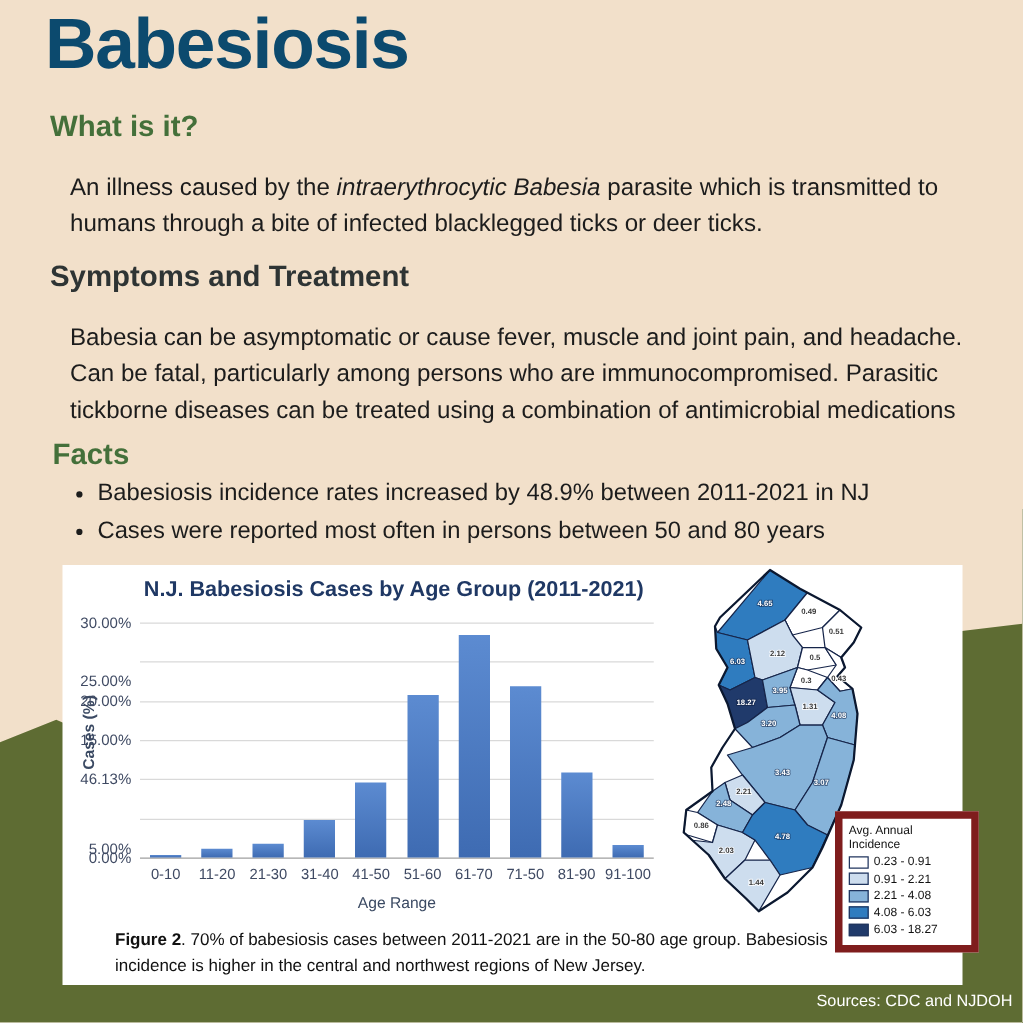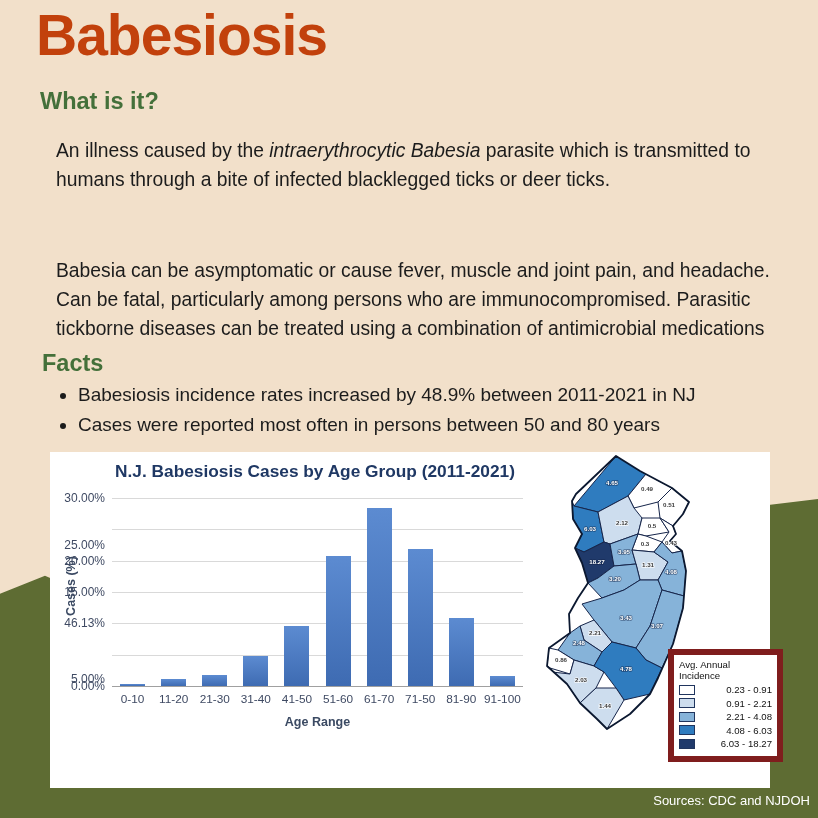--- a/index.html
+++ b/index.html
@@ -1,21 +1,21 @@
 <!DOCTYPE html>
 <html><head>
 <meta charset="utf-8">
 <style>
   html,body{margin:0;padding:0;}
   .stage{position:relative;width:818px;height:818px;background:#f2e0ca;overflow:hidden;
          font-family:"Liberation Sans",sans-serif;color:#1c1c1c;}
   .hill{position:absolute;inset:0;background:#5e6c33;
         clip-path:polygon(0 72.6%,5.5% 70.4%,9% 71.9%,100% 61%,100% 100%,0 100%);}
   .title{position:absolute;left:36px;top:2px;margin:0;font-size:57px;font-weight:800;
-         letter-spacing:-1px;color:#c2410c;}
+         letter-spacing:-1px;color:#0c4a6e;}
   .h2{position:absolute;margin:0;font-size:23.5px;font-weight:700;}
   .green{color:#44703a;}
   .dark{color:#2e3434;}
   .para{position:absolute;margin:16px;font-size:19.3px;line-height:29px;color:#1c1c1c;}
   .para em{font-style:italic;}
   .facts-list{position:absolute;left:40px;top:380px;margin:0;padding-left:38px;width:720px;}
   .facts-list li{font-size:19px;line-height:29.5px;color:#1c1c1c;}
   .card{position:absolute;left:50px;top:452px;width:720px;height:336px;background:#ffffff;}
   .chart-title{position:absolute;left:30px;top:9px;width:470px;text-align:center;
                font-size:17.3px;font-weight:700;color:#1f3864;}
@@ -23,48 +23,49 @@
         font-weight:700;color:#3b4a63;transform:rotate(-90deg);transform-origin:left top;}
   .plot{position:absolute;left:62px;top:46px;width:411px;height:188px;}
   .gridline{position:absolute;left:0;right:0;height:1px;background:#d9d9d9;}
   .gridline.base{background:#a0a0a0;}
   .ytick{position:absolute;right:calc(100% + 7px);transform:translateY(-50%);
          font-size:12px;color:#3f4a63;white-space:nowrap;}
   .bar{position:absolute;bottom:0;width:25px;background:linear-gradient(180deg,#5c8bd1,#3e6bb2);}
   .xlabels{position:absolute;left:62px;top:240px;width:411px;display:flex;align-items:center;}
   .xlabels span{flex:1;text-align:center;font-size:11.8px;color:#3f4a63;}
   .xlab{position:absolute;left:62px;top:263px;width:411px;text-align:center;
-        font-size:12.5px;font-weight:700;color:#3b4a63;}
+        font-size:12.5px;font-weight:400;color:#3b4a63;}
   .mapsvg{position:absolute;left:488px;top:2px;}
   .mapsvg polygon{stroke:#16254a;stroke-width:1;stroke-linejoin:round;}
   .mapsvg .outline{fill:none;stroke:#0b1830;stroke-width:1.8;stroke-linejoin:round;}
   .clab{font-size:6.2px;font-weight:bold;text-anchor:middle;paint-order:stroke;stroke-width:1.5px;}
   .clab.on-dark{fill:#ffffff;stroke:rgba(18,35,70,0.55);}
   .clab.on-light{fill:#3a3a3a;stroke:rgba(255,255,255,0.8);}
   .legend{position:absolute;left:618px;top:197px;width:93px;background:#fff;
           border:6px solid #7f1d1d;padding:4px 5px;font-size:9.6px;color:#111;}
   .legend-title{margin-bottom:3px;}
-  .legend-row{display:flex;align-items:center;gap:4px;margin:2.5px 0;justify-content:space-between;}
+  .legend-row{display:flex;align-items:center;gap:4px;margin:2.5px 0;}
   .swatch{width:14px;height:8px;border:1.2px solid #20355e;flex:0 0 auto;}
   .caption{position:absolute;left:42px;top:290px;width:592px;margin:0;
            font-size:13.6px;line-height:20.5px;color:#111;}
   .caption b{font-weight:700;}
   .sources{position:absolute;right:8px;top:793px;font-size:13px;color:#ffffff;}
 </style>
 </head>
 <body>
 
 <div class="stage">
   <div class="hill"></div>
 
   <h1 class="title">Babesiosis</h1>
 
   <h2 class="h2 green" style="left:40px;top:88px;">What is it?</h2>
   <p class="para" style="left:40px;top:120px;width:740px;"><span>An illness caused by the </span><em>intraerythrocytic Babesia</em><span> parasite which is transmitted to humans through a bite of infected blacklegged ticks or deer ticks.</span></p>
 
+  <h2 class="h2 dark" style="left:40px;top:208px;">Symptoms and Treatment</h2>
   <p class="para" style="left:40px;top:240px;width:732px;">Babesia can be asymptomatic or cause fever, muscle and joint pain, and headache. Can be fatal, particularly among persons who are immunocompromised. Parasitic tickborne diseases can be treated using a combination of antimicrobial medications</p>
 
   <h2 class="h2 green" style="left:42px;top:350px;">Facts</h2>
   <ul class="facts-list">
     <li>Babesiosis incidence rates increased by 48.9% between 2011-2021 in NJ</li>
     <li>Cases were reported most often in persons between 50 and 80 years</li>
   </ul>
 
   <div class="card">
     <div class="chart-title">N.J. Babesiosis Cases by Age Group (2011-2021)</div>
@@ -181,16 +182,17 @@
         <div class="legend-row">
           <div class="swatch" style="background: rgb(47, 124, 191);"></div>
           <span>4.08 - 6.03</span>
         </div>
         <div class="legend-row">
           <div class="swatch" style="background: rgb(32, 58, 107);"></div>
           <span>6.03 - 18.27</span>
         </div>
       </div>
 
+    <p class="caption"><b>Figure 2</b><span>. 70% of babesiosis cases between 2011-2021 are in the 50-80 age group. Babesiosis incidence is higher in the central and northwest regions of New Jersey.</span></p>
   </div>
 
   <div class="sources">Sources: CDC and NJDOH</div>
 </div>
 
 </body></html>

